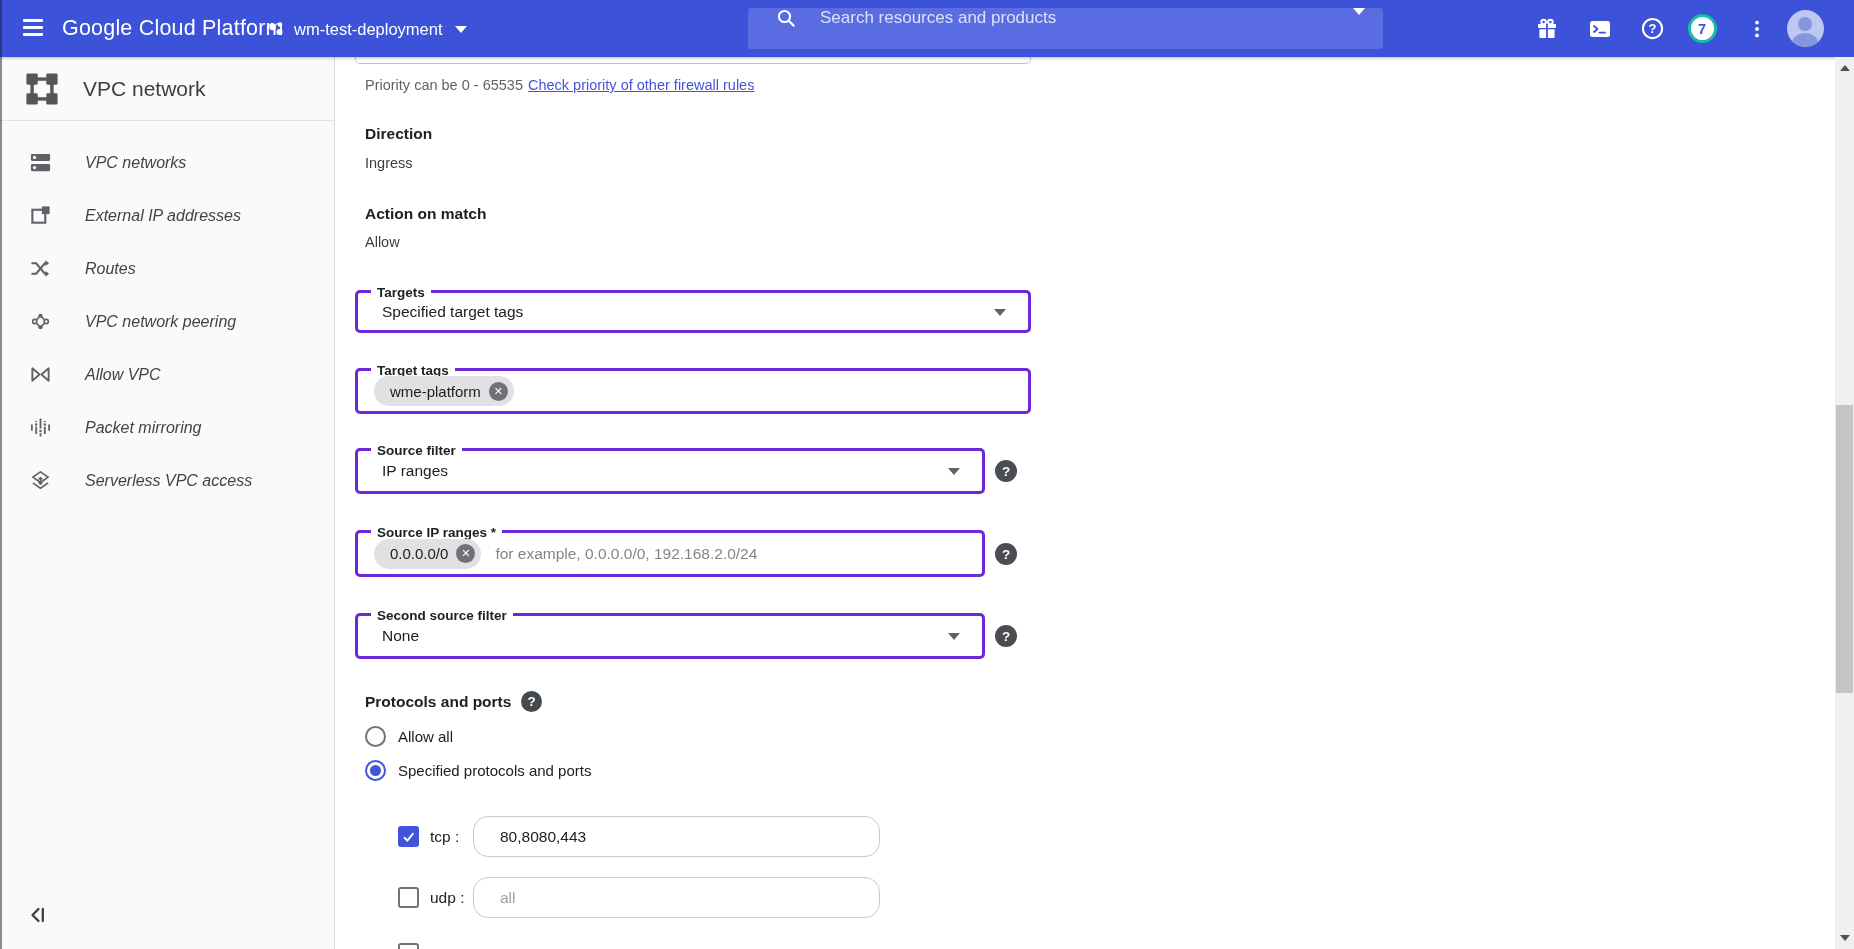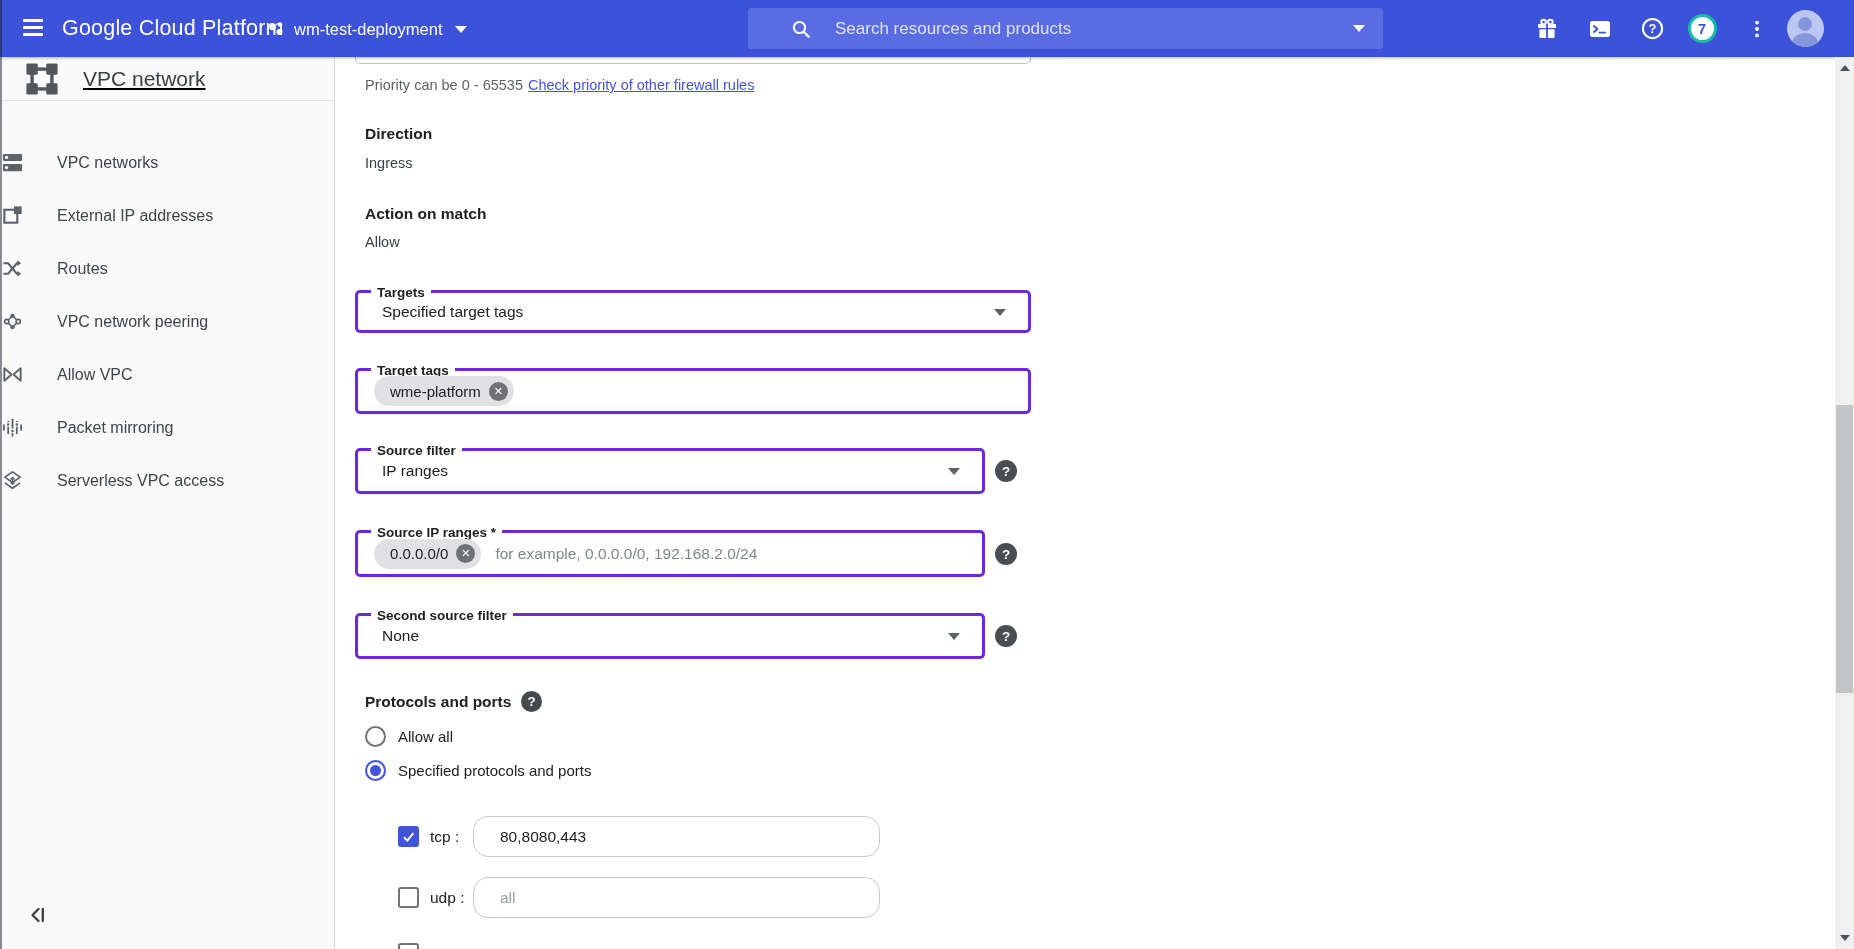--- a/index.html
+++ b/index.html
@@ -10,37 +10,37 @@
   html,body{width:1854px;height:949px;overflow:hidden;font-family:"Liberation Sans","DejaVu Sans",sans-serif;background:#fff;}
 
   
   .header{position:absolute;left:0;top:0;width:1854px;height:57px;background:var(--header-bg);z-index:40;box-shadow:0 1px 3px rgba(0,0,0,.28);}
   .hamburger{position:absolute;left:23px;top:19px;width:20px;height:18px;cursor:pointer;}
   .hamburger span{display:block;height:2.6px;background:#fff;border-radius:1px;margin-bottom:4.4px;}
   .brand{position:absolute;left:62px;top:16px;color:#fff;font-size:21.5px;font-weight:500;letter-spacing:.2px;white-space:nowrap;}
   .project{position:absolute;left:266px;top:13px;height:32px;display:flex;align-items:center;color:#fff;cursor:pointer;}
   .project .plabel{font-size:16.5px;font-weight:500;margin-left:8px;white-space:nowrap;}
   .caret-w{width:0;height:0;border-left:6px solid transparent;border-right:6px solid transparent;border-top:7px solid #fff;margin-left:12px;}
-  .search{position:absolute;left:748px;top:8px;width:635px;height:41px;background:var(--search-bg);border-radius:3px;display:flex;align-items:center;padding-left:15px;}
+  .search{position:absolute;left:748px;top:8px;width:635px;height:41px;background:var(--search-bg);border-radius:3px;display:flex;align-items:flex-start;}
   .search svg{margin-left:28px;flex:none;}
   .search input{flex:1;background:transparent;border:none;outline:none;color:#fff;font-size:17px;margin-left:24px;font-family:inherit;}
   .search input::placeholder{color:rgba(255,255,255,.8);}
   .search .caret-w{margin-right:18px;}
   .hicon{position:absolute;top:0;height:57px;display:flex;align-items:center;justify-content:center;width:40px;cursor:pointer;}
   .badge{width:29px;height:29px;border-radius:50%;background:#fff;border:3px solid var(--badge-ring);display:flex;align-items:center;justify-content:center;font-size:14.5px;font-weight:700;color:var(--header-bg);}
   .avatar{width:37px;height:37px;border-radius:50%;background:#BCC8F1;overflow:hidden;position:relative;}
   .avatar .head{position:absolute;left:11.5px;top:7px;width:14px;height:14px;border-radius:50%;background:#8696DC;}
   .avatar .body{position:absolute;left:5.5px;top:23px;width:26px;height:20px;border-radius:50%;background:#8696DC;}
 
   
   .sidebar{position:absolute;left:0;top:57px;width:335px;height:892px;background:#FAFAFA;border-right:1px solid #DBDBDF;}
-  .sb-header{height:44px;display:flex;align-items:center;padding-left:25px;border-bottom:1px solid #E4E4E8;text-decoration:underline;}
+  .sb-header{height:64px;display:flex;align-items:center;padding-left:25px;border-bottom:1px solid #E4E4E8;}
   .sb-title{font-size:21px;color:#3C4043;margin-left:24px;}
   .sb-list{position:absolute;left:0;top:79px;width:100%;}
-  .sb-item{height:53px;display:flex;align-items:center;cursor:pointer;}
+  .sb-item{height:53px;display:flex;align-items:center;padding-left:28px;cursor:pointer;font-style:italic;}
   .sb-item .icn{width:24px;height:24px;flex:none;display:flex;align-items:center;justify-content:center;}
   .sb-item .lbl{margin-left:33px;font-size:16px;color:#3F4448;white-space:nowrap;}
   .sb-item.active{background:var(--active-bg);}
   .sb-item.active .lbl{color:var(--accent);}
   .collapse{position:absolute;left:26px;top:846px;width:24px;height:24px;cursor:pointer;}
   .window-edge{position:absolute;left:0;top:0;width:2px;height:949px;background:rgba(25,28,40,.5);z-index:60;}
 
   
   .main{position:absolute;left:336px;top:57px;right:0;bottom:0;background:#fff;}
   .cutfield{position:absolute;left:355px;top:57px;width:676px;height:7px;border-left:1px solid #BFC3C9;border-right:1px solid #BFC3C9;border-bottom:1px solid #BFC3C9;border-radius:0 0 5px 5px;}

